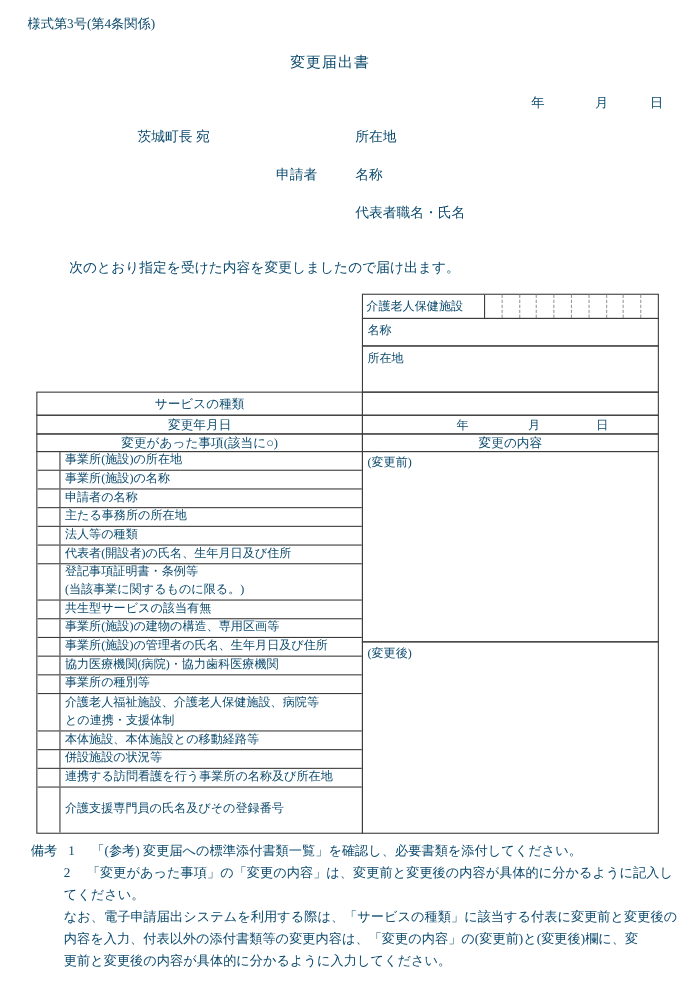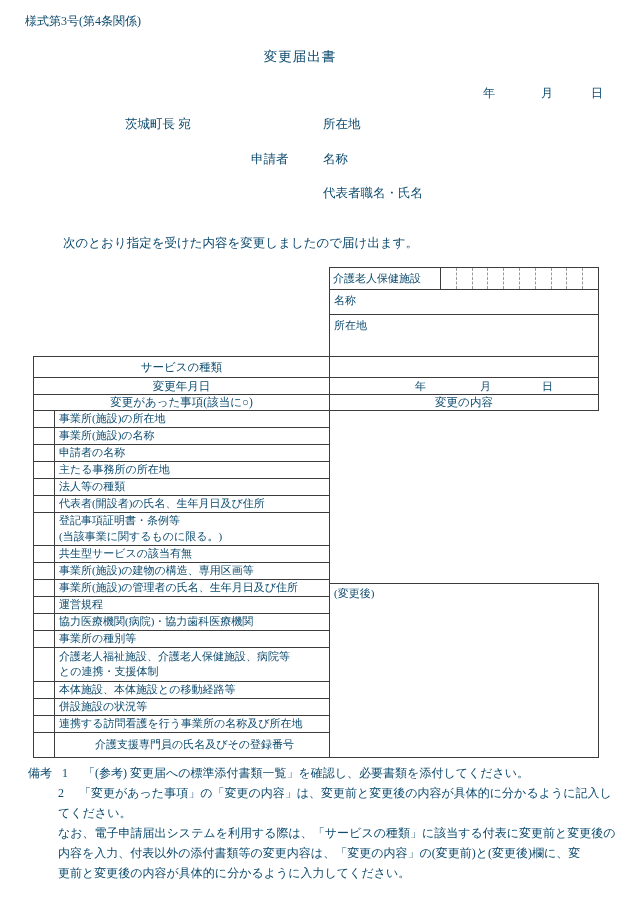--- a/index.html
+++ b/index.html
@@ -39,21 +39,21 @@
   .svc-r{left:296px;top:89px;width:270px;height:22px;}
   .cdate-l{left:0;top:110px;width:297px;height:18px;font-size:11.5px;}
   .cdate-r{left:296px;top:110px;width:270px;height:18px;font-size:11px;}
   .cdate-r span{position:absolute;top:1px;}
   .dc-y{left:85px;} .dc-m{left:150px;} .dc-d{left:212px;}
   .hdr-l{left:0;top:127px;width:297px;height:17px;font-size:11.5px;}
   .hdr-r{left:296px;top:127px;width:270px;height:17px;font-size:11.5px;}
   .items{left:0;top:143px;width:297px;height:348px;display:flex;flex-direction:column;overflow:hidden;}
   .item-row{display:flex;align-items:center;border-bottom:1px solid #3c3c3c;flex:0 0 16.4px;box-sizing:border-box;}
   .item-row.double{flex:0 0 33.8px;}
-  .item-row:last-child{border-bottom:none;flex:1 1 auto;gap:36px;}
+  .item-row:last-child{border-bottom:none;flex:1 1 auto;}
   .item-check{flex:0 0 21px;align-self:stretch;border-right:1px solid #3c3c3c;box-sizing:border-box;}
   .item-label{padding-left:4px;font-size:11px;line-height:1.45;white-space:nowrap;}
   .item-label span{display:block;}
   .blk-before{left:296px;top:143px;width:270px;height:174px;font-size:11px;padding:2px 0 0 4px;}
   .blk-after{left:296px;top:316px;width:270px;height:175px;font-size:11px;padding:2px 0 0 4px;}
 
   
   .notes{position:absolute;left:28px;top:763px;width:580px;font-size:12px;line-height:20px;}
   .note-line{white-space:nowrap;}
   .nl-head{margin-right:7px;}
@@ -181,27 +181,20 @@
         <div class="item-row">
     <div class="item-check"></div>
     <div class="item-label">
       <span>事業所(施設)の管理者の氏名、生年月日及び住所</span>
 
     </div>
   </div>
         <div class="item-row">
     <div class="item-check"></div>
     <div class="item-label">
-      <span>運営規程</span>
-
-    </div>
-  </div>
-        <div class="item-row">
-    <div class="item-check"></div>
-    <div class="item-label">
       <span>協力医療機関(病院)・協力歯科医療機関</span>
 
     </div>
   </div>
         <div class="item-row">
     <div class="item-check"></div>
     <div class="item-label">
       <span>事業所の種別等</span>
 
     </div>
@@ -236,20 +229,21 @@
   </div>
         <div class="item-row">
     <div class="item-check"></div>
     <div class="item-label">
       <span>介護支援専門員の氏名及びその登録番号</span>
 
     </div>
   </div>
       </div>
 
+    <div class="cell blk-before">(変更前)</div>
     <div class="cell blk-after">(変更後)</div>
   </div>
 
   <div class="notes">
     <div class="note-line">
       <span class="nl-head">備考</span>
       <span class="nl-num">1</span>
       <span>「(参考) 変更届への標準添付書類一覧」を確認し、必要書類を添付してください。</span>
     </div>
     <div class="note-line nl-indent">

